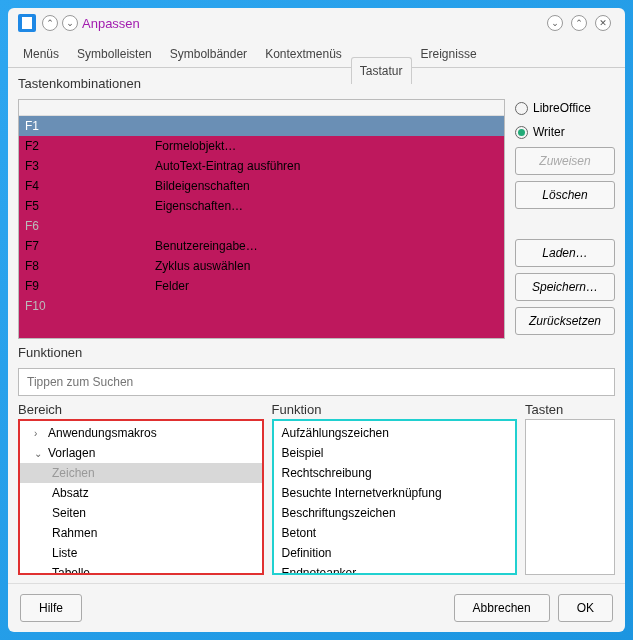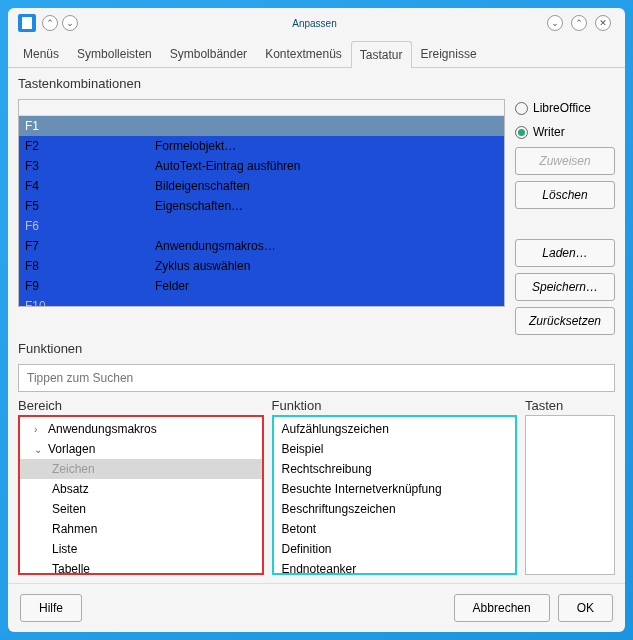--- a/index.html
+++ b/index.html
@@ -2,29 +2,29 @@
 <html><head>
 <meta charset="utf-8">
 <style>
 * { box-sizing: border-box; margin: 0; padding: 0; font-family: "Segoe UI", "Liberation Sans", Arial, sans-serif; font-size: 12px; }
 body { background: linear-gradient(135deg, #2da6f0, #1c95e0); padding: 8px; width: 633px; height: 640px; }
 .window { background: #f5f5f5; border-radius: 6px; height: 100%; display: flex; flex-direction: column; overflow: hidden; }
 .titlebar { display: flex; align-items: center; padding: 6px 10px; }
 .titlebar .doc-icon { width: 18px; height: 18px; background: #1e88e5; border-radius: 2px; display: flex; align-items: center; justify-content: center; margin-right: 6px; }
 .titlebar .doc-icon::after { content: ""; width: 10px; height: 12px; background: #fff; }
 .titlebar .circ-btn { width: 16px; height: 16px; border: 1px solid #999; border-radius: 50%; margin-right: 4px; display: flex; align-items: center; justify-content: center; font-size: 9px; color: #555; cursor: pointer; background:#fff; }
-.titlebar .title { flex: 1; text-align: center; font-size: 10px; color: #0c4a6e; }
+.titlebar .title { flex: 1; font-size: 13px; color: #a21caf; }
 .titlebar .right-btns { display: flex; gap: 4px; }
 .tabs { display: flex; border-bottom: 1px solid #ccc; padding: 0 6px; margin-top: 2px; }
 .tab { padding: 6px 8px; color: #444; cursor: pointer; border: 1px solid transparent; border-bottom: none; }
-.tab.active { background: #f5f5f5; border-color: #ccc; border-radius: 3px 3px 0 0; position: relative; top: 1px; }
+.tab.active { background: #f5f5f5; border-color: #ccc; border-radius: 3px 3px 0 0; position: relative; top: 17px; }
 .content { flex: 1; padding: 8px 10px; display: flex; flex-direction: column; gap: 6px; overflow: hidden; }
 .section-label { color: #333; font-size: 13px; margin-bottom: 2px; }
 .top-row { display: flex; gap: 10px; }
-.shortcuts-box { flex: 1; border: 1px solid #bbb; background: #1d4ed8; height: 208px; overflow: hidden; }
+.shortcuts-box { flex: 1; border: 1px solid #bbb; background: #be185d; height: 240px; overflow: hidden; }
 .shortcuts-box .hdr-row { height: 16px; border-bottom: 1px solid #ddd; background: #f5f5f5; }
 .kb-row { display: flex; padding: 3px 6px; cursor: pointer; }
 .kb-row.selected { background: #6a8fb5; color: #fff; }
 .kb-row.disabled { color: #bbb; }
 .kb-key { width: 130px; }
 .kb-action { flex: 1; }
 .side-col { width: 100px; display: flex; flex-direction: column; gap: 6px; }
 .radio-row { display: flex; align-items: center; gap: 5px; padding: 2px 0; cursor: pointer; }
 .radio { width: 13px; height: 13px; border: 1px solid #666; border-radius: 50%; display: inline-flex; align-items: center; justify-content: center; }
 .radio.checked::after { content: ""; width: 7px; height: 7px; background: #2a7; border-radius: 50%; }
@@ -97,21 +97,21 @@
             <div class="kb-row">
               <span class="kb-key">F5</span>
               <span class="kb-action">Eigenschaften…</span>
             </div>
             <div class="kb-row disabled">
               <span class="kb-key">F6</span>
               <span class="kb-action"></span>
             </div>
             <div class="kb-row">
               <span class="kb-key">F7</span>
-              <span class="kb-action">Anwendungsmakros…</span>
+              <span class="kb-action">Benutzereingabe…</span>
             </div>
             <div class="kb-row">
               <span class="kb-key">F8</span>
               <span class="kb-action">Zyklus auswählen</span>
             </div>
             <div class="kb-row">
               <span class="kb-key">F9</span>
               <span class="kb-action">Felder</span>
             </div>
             <div class="kb-row disabled">

